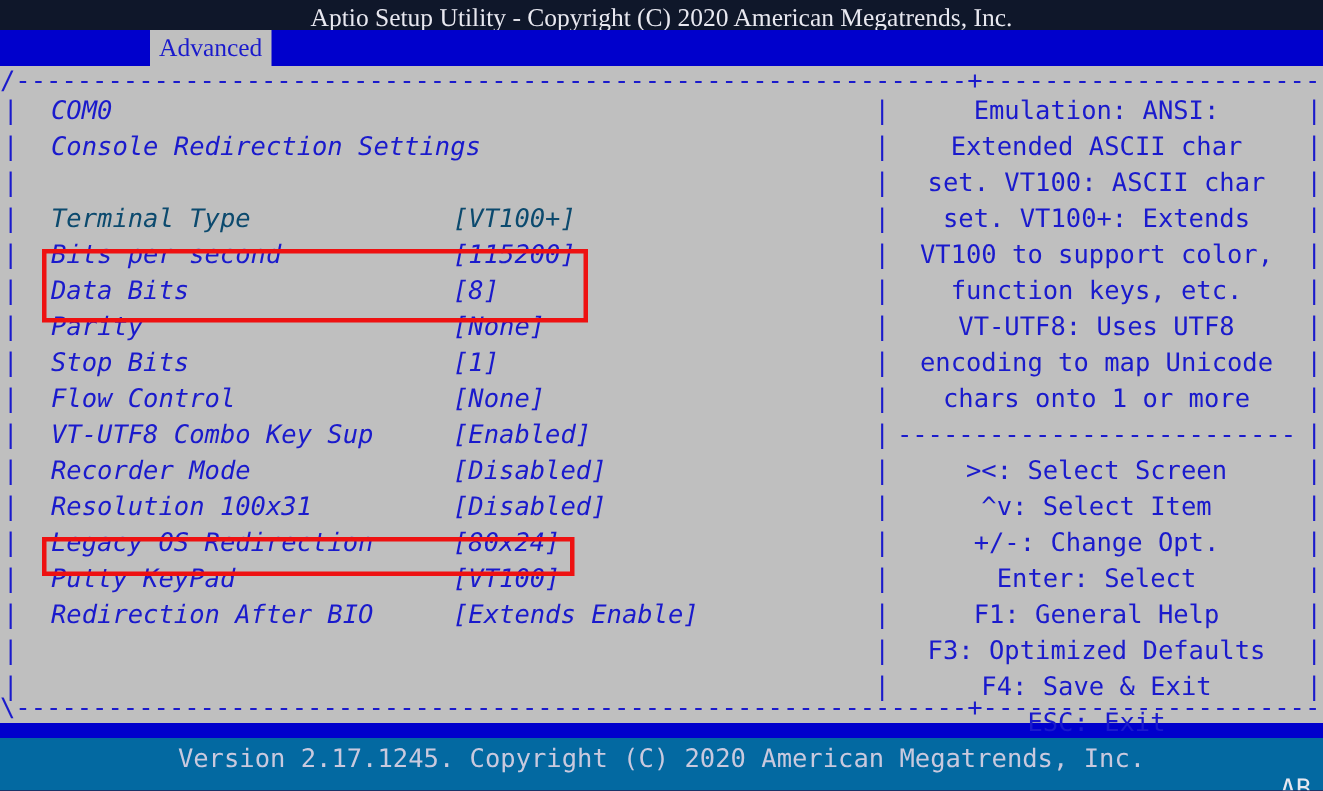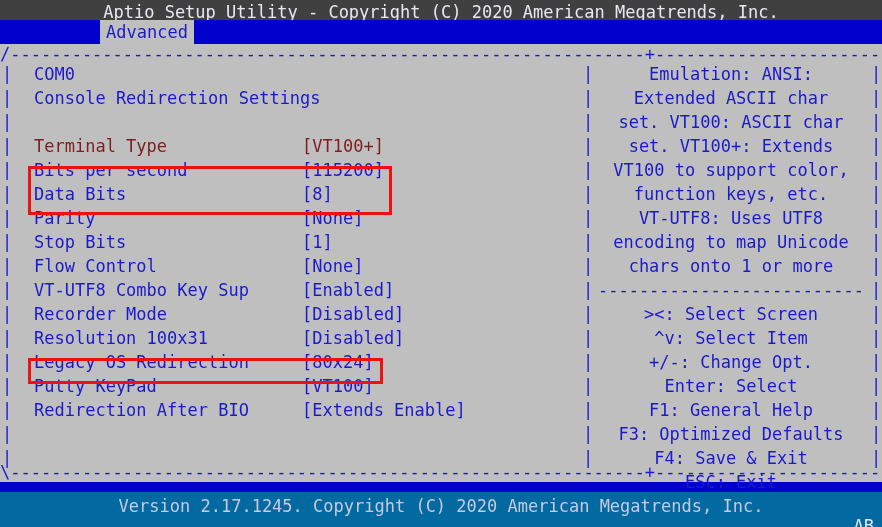--- a/index.html
+++ b/index.html
@@ -17,21 +17,22 @@
     line-height: 24px;
     overflow: hidden;
     -webkit-font-smoothing: none;
   }
 
   
   #titlebar {
     position: absolute;
     left: 0; top: 0;
     width: 882px; height: 20px;
-    background: #404040;
+    background: #0f172a;
+    font-family: Liberation Serif, serif;
   }
   #title-text {
     position: absolute;
     left: 0; top: 0;
     width: 882px;
     text-align: center;
     color: #e8e8f0;
     white-space: pre;
     letter-spacing: 0px;
   }
@@ -47,21 +48,21 @@
     position: absolute;
     top: 0;
     height: 24px;
     background: #bfbfbf;
     color: #1a1acc;
     white-space: pre;
     padding: 0 6px;
     box-sizing: border-box;
     line-height: 24px;
   }
-  #tab-advanced { left: 100px; }
+  #tab-advanced { left: 100px; font-family: Liberation Serif, serif; }
 
   
   #body-pane {
     position: absolute;
     left: 0; top: 44px;
     width: 882px; height: 438px;
     background: #bfbfbf;
     color: #1a1acc;
   }
 
@@ -84,30 +85,31 @@
   #vbar-left  { left: 2px;   top: 18px; }
   #vbar-mid   { left: 583px; top: 18px; }
   #vbar-right { left: 871px; top: 18px; }
   .vbar span { display: block; height: 24px; }
 
   
   #left-col {
     position: absolute;
     left: 16px; top: 18px;
     width: 560px;
+    font-style: italic;
   }
   .srow {
     position: relative;
     height: 24px;
     line-height: 24px;
     white-space: pre;
     color: #1a1acc;
   }
   .srow.heading { color: #1a1acc; }
-  .srow.selected { color: #7f1d1d; }
+  .srow.selected { color: #0c4a6e; }
   .srow .label {
     position: absolute;
     left: 18px; top: 0;
     white-space: pre;
   }
   .srow .value {
     position: absolute;
     left: 286px; top: 0;
     white-space: pre;
   }

